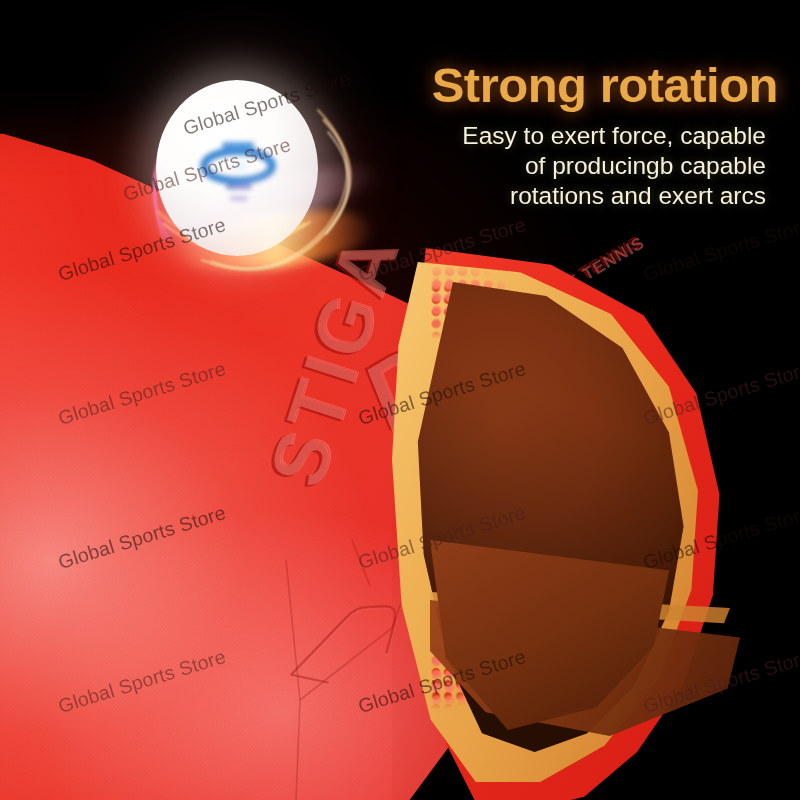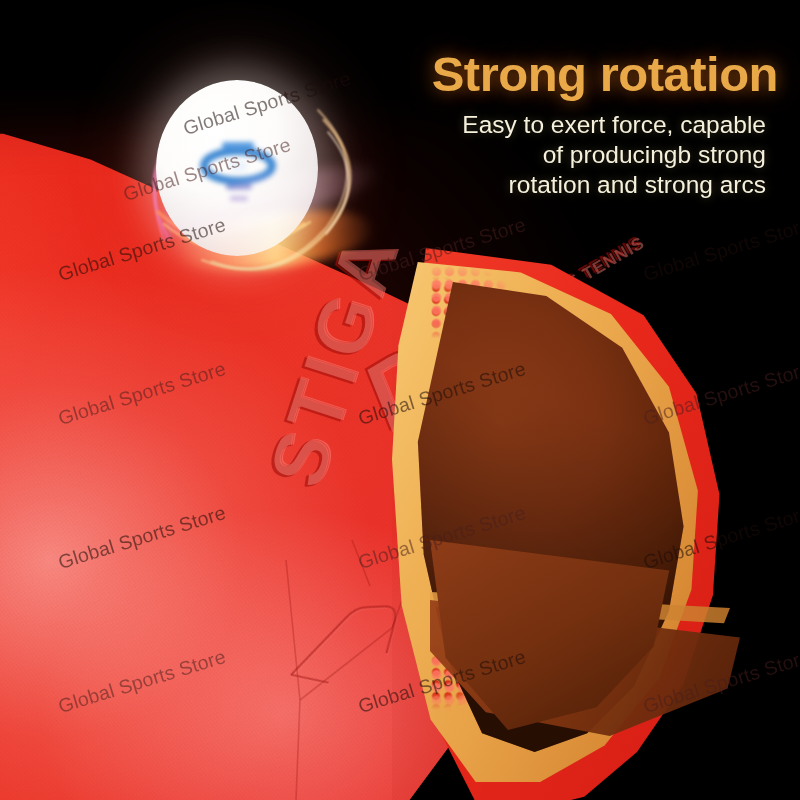--- a/index.html
+++ b/index.html
@@ -196,21 +196,21 @@
     mix-blend-mode:screen;
   }
   .glow-streak2{
     position:absolute;left:20px;top:118px;width:235px;height:40px;
     background:linear-gradient(92deg, rgba(255,60,140,0) 0%, rgba(255,80,150,.55) 30%, rgba(255,170,200,.5) 55%, rgba(255,60,120,0) 100%);
     border-radius:50%;transform:rotate(-14deg);filter:blur(6px);
     mix-blend-mode:screen;
   }
 
   
-  .copy{position:absolute;right:22px;top:50px;width:392px;text-align:right;}
+  .copy{position:absolute;right:22px;top:61px;width:392px;text-align:right;}
   .headline{
     margin:0;
     font-size:49px;line-height:1.02;font-weight:700;
     color:#e9a948;
     text-shadow:0 0 16px rgba(220,120,30,.55), 0 0 34px rgba(180,70,10,.42);
     letter-spacing:-.5px;
   }
   .subcopy{
     margin:10px 12px 0 0;
     font-size:24.5px;line-height:1.22;font-weight:400;
@@ -325,18 +325,18 @@
         <div class="wm dark" style="left: 180px; top: 92px; transform: rotate(-17deg);">Global Sports Store</div>
         <div class="wm light" style="left: 120px; top: 158px; transform: rotate(-17deg);">Global Sports Store</div>
       </div>
 
   </div>
 
   <div class="copy">
     <h1 class="headline">Strong rotation</h1>
     <p class="subcopy">
       <span>Easy to exert force, capable</span><br>
-      <span>of producingb strong</span><br>
-      <span>rotation and strong arcs</span>
+      <span>of producingb capable</span><br>
+      <span>rotations and exert arcs</span>
     </p>
   </div>
 
 </div>
 
 </body></html>

